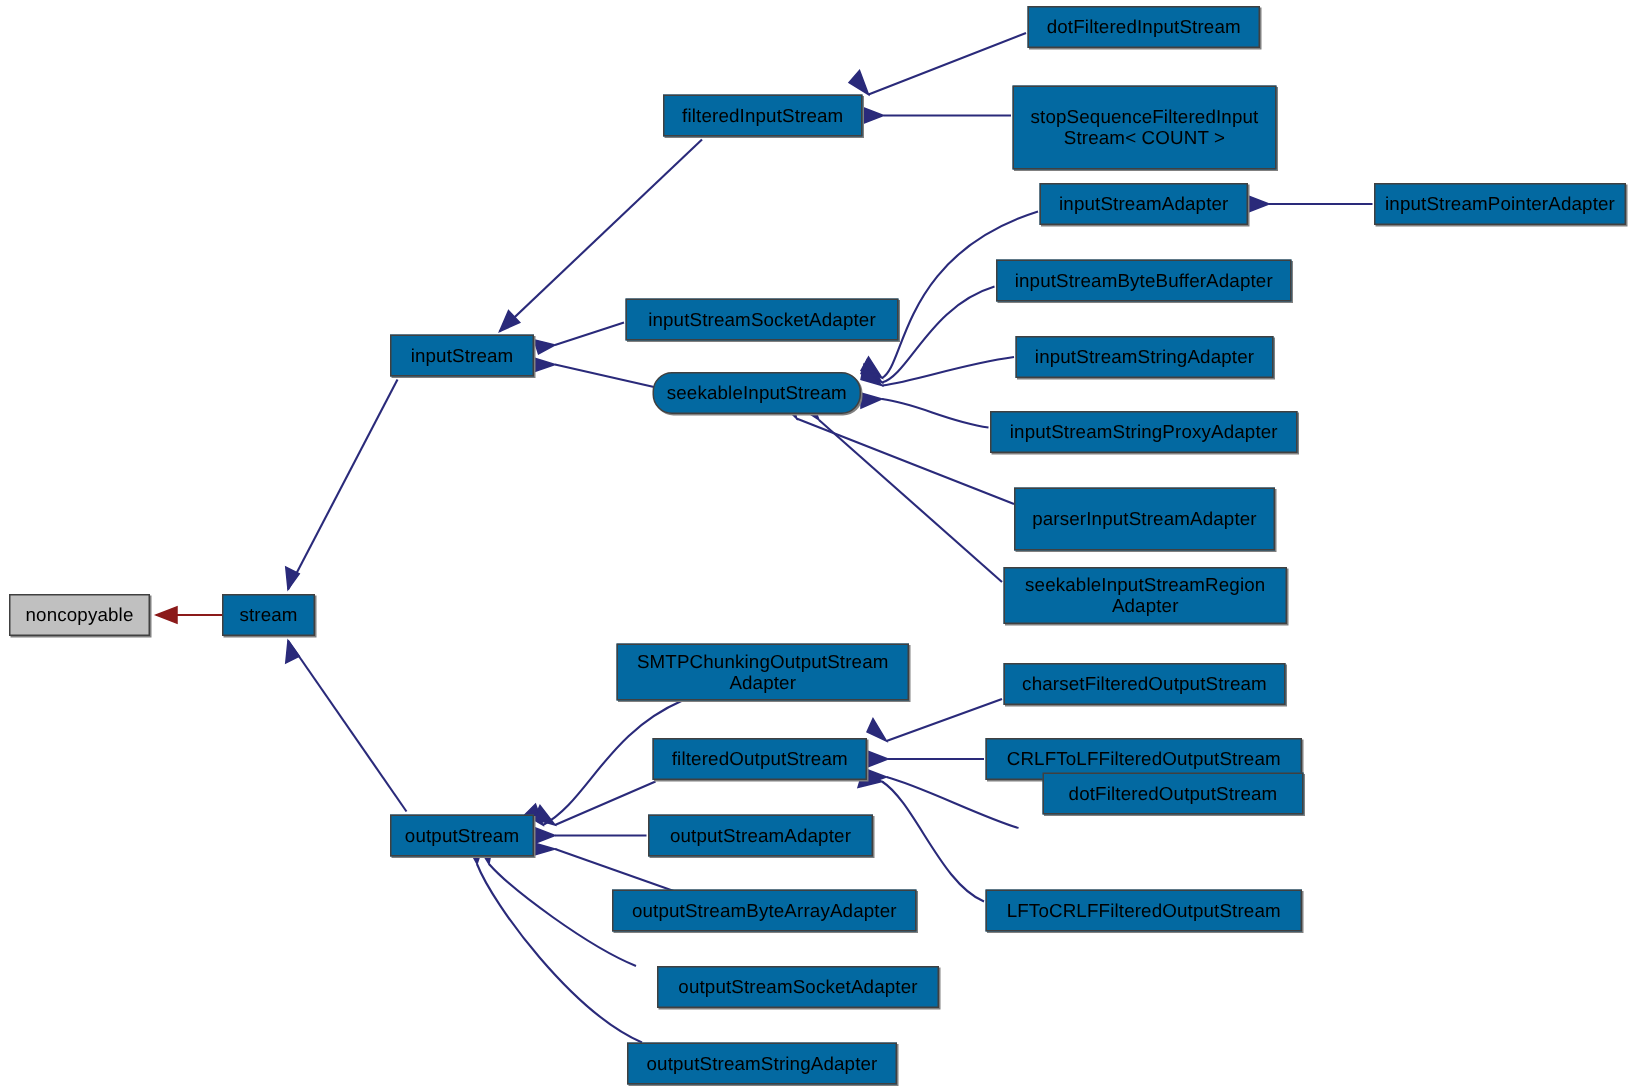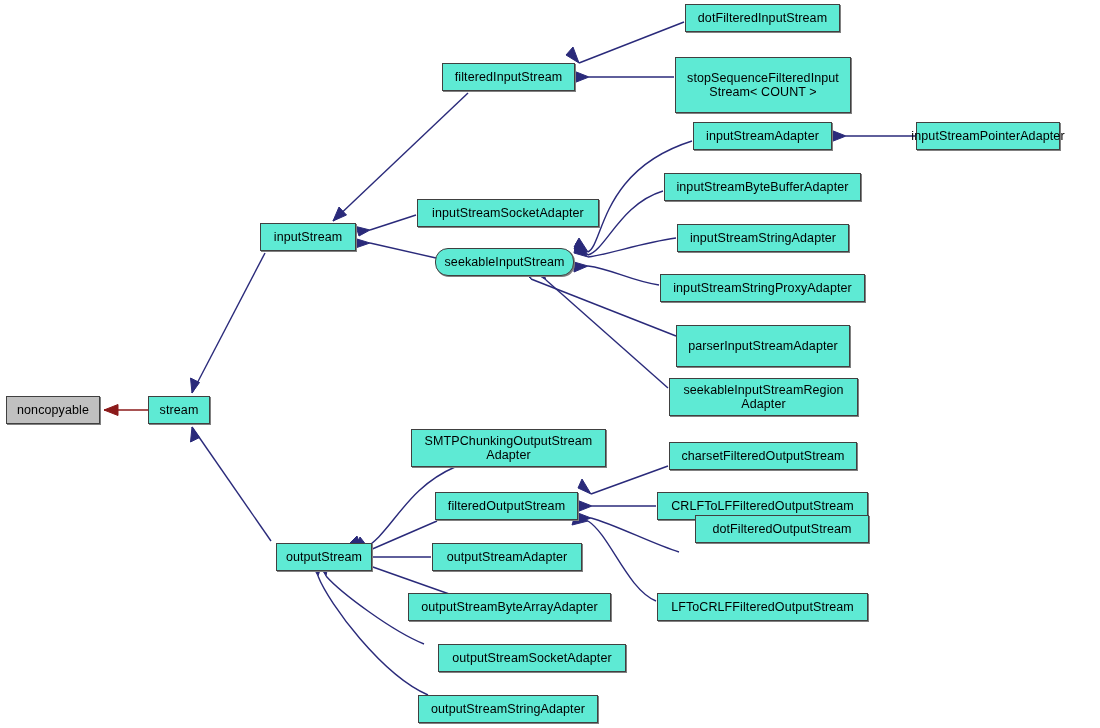--- a/index.html
+++ b/index.html
@@ -19,21 +19,21 @@
   #edge-layer {
     position: absolute;
     left: 0;
     top: 0;
     width: 1100px;
     height: 728px;
   }
   .node {
     position: absolute;
     box-sizing: border-box;
-    background: #5eead4;
+    background: #0369a1;
     border: 1px solid #404040;
     box-shadow: 1px 1px 0 0 #808080;
     display: flex;
     align-items: center;
     justify-content: center;
     text-align: center;
     color: #000000;
     font-size: 12.5px;
     line-height: 14px;
     letter-spacing: 0.1px;
@@ -151,29 +151,29 @@
       </g>
       <g>
         <path d="M318,576 C329,604 382,675 428,695" fill="none" stroke="#2a2a7a" stroke-width="1.4"></path>
         <path d="M318,576 L311,563 L322,564 Z" fill="#2a2a7a" stroke="#2a2a7a" stroke-width="1"></path>
       </g>
     </svg>
   <div id="node-layer">
       <div class="node root-node" style="left: 6px; top: 396px; width: 94px; height: 28px;"><span class="node-label">noncopyable</span></div>
       <div class="node" style="left: 148px; top: 396px; width: 62px; height: 28px;"><span class="node-label">stream</span></div>
       <div class="node" style="left: 260px; top: 223px; width: 96px; height: 28px;"><span class="node-label">inputStream</span></div>
-      <div class="node" style="left: 276px; top: 543px; width: 96px; height: 28px;"><span class="node-label">outputStream</span></div>
+      <div class="node" style="left: 260px; top: 543px; width: 96px; height: 28px;"><span class="node-label">outputStream</span></div>
       <div class="node" style="left: 442px; top: 63px; width: 133px; height: 28px;"><span class="node-label">filteredInputStream</span></div>
       <div class="node" style="left: 685px; top: 4px; width: 155px; height: 28px;"><span class="node-label">dotFilteredInputStream</span></div>
       <div class="node" style="left: 675px; top: 57px; width: 176px; height: 56px;"><span class="node-label">stopSequenceFilteredInput
 Stream&lt; COUNT &gt;</span></div>
       <div class="node" style="left: 417px; top: 199px; width: 182px; height: 28px;"><span class="node-label">inputStreamSocketAdapter</span></div>
       <div class="node" style="left: 435px; top: 248px; width: 139px; height: 28px; border-radius: 13px;"><span class="node-label">seekableInputStream</span></div>
       <div class="node" style="left: 693px; top: 122px; width: 139px; height: 28px;"><span class="node-label">inputStreamAdapter</span></div>
-      <div class="node" style="left: 916px; top: 122px; width: 144px; height: 28px;"><span class="node-label">inputStreamPointerAdapter</span></div>
+      <div class="node" style="left: 916px; top: 122px; width: 168px; height: 28px;"><span class="node-label">inputStreamPointerAdapter</span></div>
       <div class="node" style="left: 664px; top: 173px; width: 197px; height: 28px;"><span class="node-label">inputStreamByteBufferAdapter</span></div>
       <div class="node" style="left: 677px; top: 224px; width: 172px; height: 28px;"><span class="node-label">inputStreamStringAdapter</span></div>
       <div class="node" style="left: 660px; top: 274px; width: 205px; height: 28px;"><span class="node-label">inputStreamStringProxyAdapter</span></div>
       <div class="node" style="left: 676px; top: 325px; width: 174px; height: 42px;"><span class="node-label">parserInputStreamAdapter</span></div>
       <div class="node" style="left: 669px; top: 378px; width: 189px; height: 38px;"><span class="node-label">seekableInputStreamRegion
 Adapter</span></div>
       <div class="node" style="left: 411px; top: 429px; width: 195px; height: 38px;"><span class="node-label">SMTPChunkingOutputStream
 Adapter</span></div>
       <div class="node" style="left: 435px; top: 492px; width: 143px; height: 28px;"><span class="node-label">filteredOutputStream</span></div>
       <div class="node" style="left: 669px; top: 442px; width: 188px; height: 28px;"><span class="node-label">charsetFilteredOutputStream</span></div>

